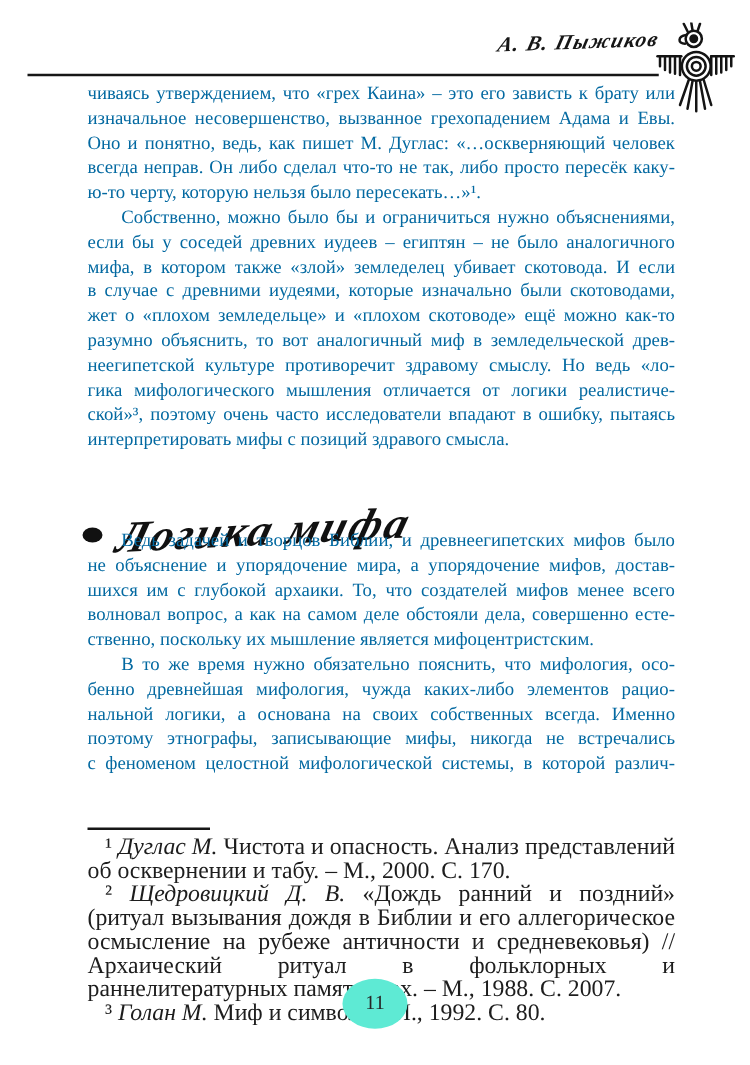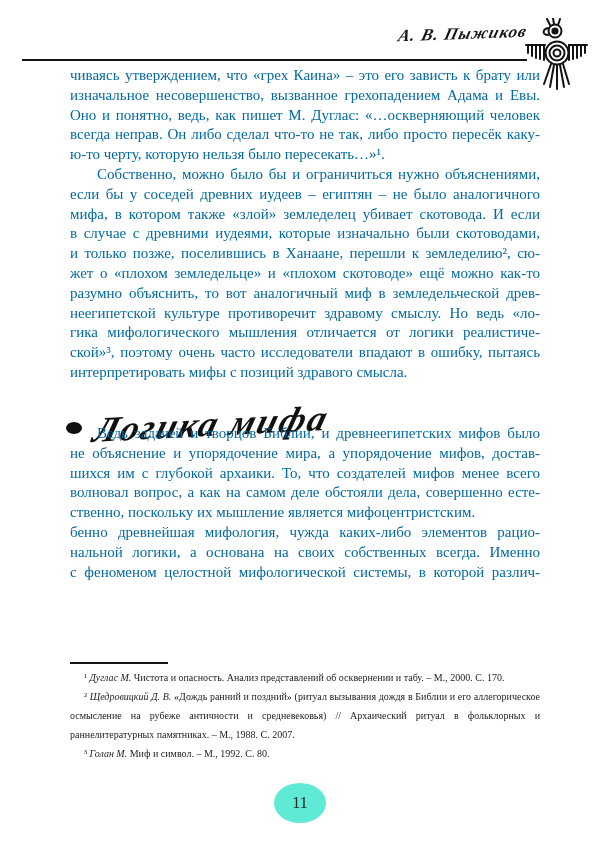--- a/index.html
+++ b/index.html
@@ -47,21 +47,21 @@
   }
   .heading .script{
     font-size:36px;font-style:italic;font-weight:bold;color:#111;
     transform:skewX(-18deg) rotate(-3deg);
     letter-spacing:2px;white-space:nowrap;
   }
   
   .fn-rule{position:absolute;left:70px;top:662px;width:98px;height:2px;background:#161616;}
   .footnotes{position:absolute;left:70px;top:668px;width:470px;}
   .footnote{
-    margin:0;font-size:10px;line-height:19px;
+    margin:0;font-size:19px;line-height:19px;
     text-align:justify;text-indent:14px;color:#1d1d1d;
   }
   .footnote .it{font-style:italic;}
   
   .page-oval{
     position:absolute;left:274px;top:783px;width:52px;height:40px;
     background:#5eead4;border-radius:50%;
     display:flex;align-items:center;justify-content:center;
     font-size:16px;color:#262626;
   }
@@ -103,21 +103,20 @@
         <div class="line">изначальное несовершенство, вызванное грехопадением Адама и Евы.</div>
         <div class="line">Оно и понятно, ведь, как пишет М. Дуглас: «…оскверняющий человек</div>
         <div class="line">всегда неправ. Он либо сделал что-то не так, либо просто пересёк каку-</div>
         <div class="line last">ю-то черту, которую нельзя было пересекать…»¹.</div>
       </div>
       <div class="para">
         <div class="line indent">Собственно, можно было бы и ограничиться нужно объяснениями,</div>
         <div class="line">если бы у соседей древних иудеев – египтян – не было аналогичного</div>
         <div class="line">мифа, в котором также «злой» земледелец убивает скотовода. И если</div>
         <div class="line">в случае с древними иудеями, которые изначально были скотоводами,</div>
-        <div class="line">и только позже, поселившись в Ханаане, перешли к земледелию², сю-</div>
         <div class="line">жет о «плохом земледельце» и «плохом скотоводе» ещё можно как-то</div>
         <div class="line">разумно объяснить, то вот аналогичный миф в земледельческой древ-</div>
         <div class="line">неегипетской культуре противоречит здравому смыслу. Но ведь «ло-</div>
         <div class="line">гика мифологического мышления отличается от логики реалистиче-</div>
         <div class="line">ской»³, поэтому очень часто исследователи впадают в ошибку, пытаясь</div>
         <div class="line last">интерпретировать мифы с позиций здравого смысла.</div>
       </div>
     </div>
 
   <div class="heading">
@@ -127,22 +126,24 @@
 
   <div class="textblock sec2">
       <div class="para">
         <div class="line indent">Ведь задачей и творцов Библии, и древнеегипетских мифов было</div>
         <div class="line">не объяснение и упорядочение мира, а упорядочение мифов, достав-</div>
         <div class="line">шихся им с глубокой архаики. То, что создателей мифов менее всего</div>
         <div class="line">волновал вопрос, а как на самом деле обстояли дела, совершенно есте-</div>
         <div class="line last">ственно, поскольку их мышление является мифоцентристским.</div>
       </div>
       <div class="para">
+        <div class="line indent">В то же время нужно обязательно пояснить, что мифология, осо-</div>
         <div class="line">бенно древнейшая мифология, чужда каких-либо элементов рацио-</div>
         <div class="line">нальной логики, а основана на своих собственных всегда. Именно</div>
+        <div class="line">поэтому этнографы, записывающие мифы, никогда не встречались</div>
         <div class="line">с феноменом целостной мифологической системы, в которой различ-</div>
       </div>
     </div>
 
   <div class="fn-rule"></div>
   <div class="footnotes">
       <p class="footnote"><span>¹ </span><span class="it">Дуглас М.</span><span> Чистота и опасность. Анализ представлений об осквернении и табу. – М., 2000. С. 170.</span></p>
       <p class="footnote"><span>² </span><span class="it">Щедровицкий Д. В.</span><span> «Дождь ранний и поздний» (ритуал вызывания дождя в Библии и его аллегорическое осмысление на рубеже античности и средневековья) // Архаический ритуал в фольклорных и раннелитературных памятниках. – М., 1988. С. 2007.</span></p>
       <p class="footnote"><span>³ </span><span class="it">Голан М.</span><span> Миф и символ. – М., 1992. С. 80.</span></p>
     </div>

